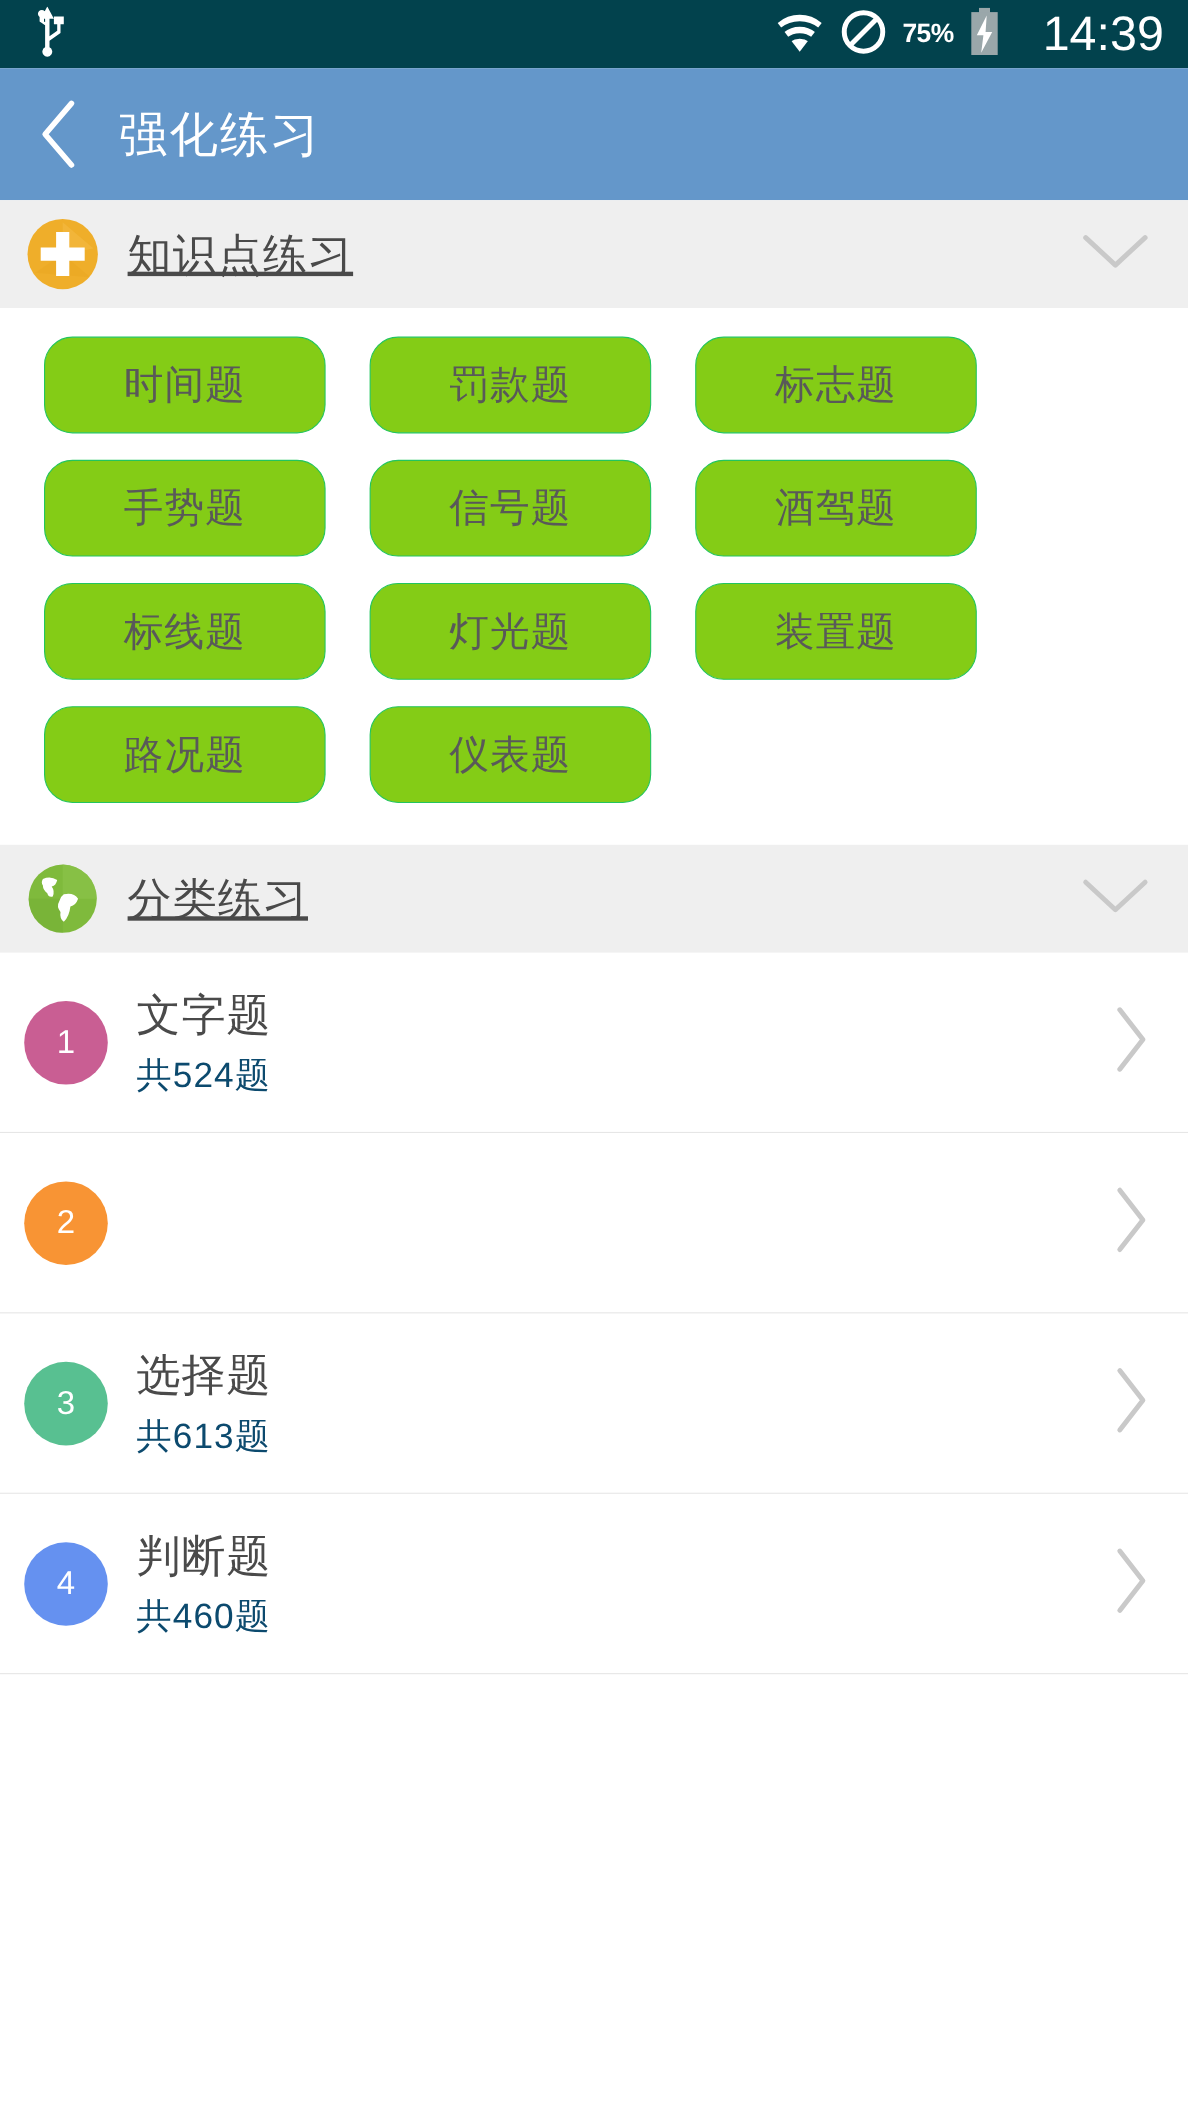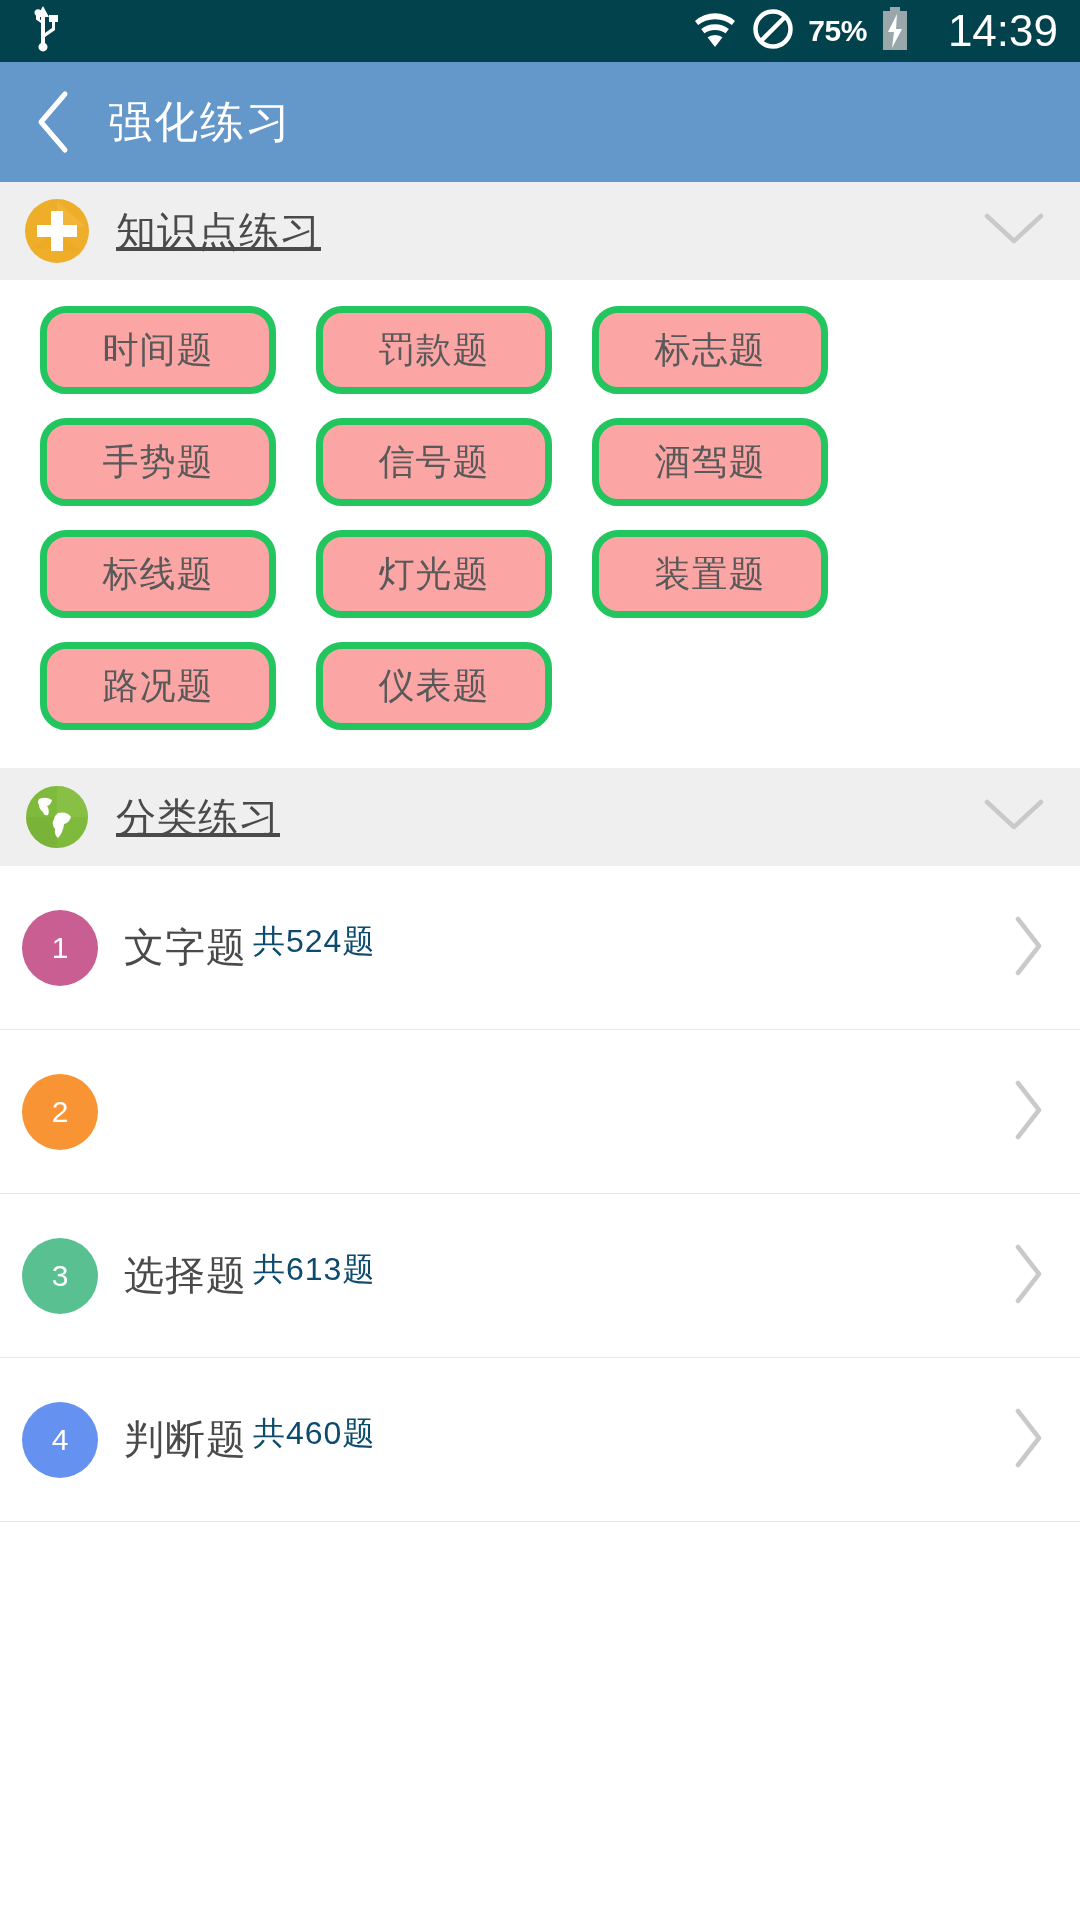--- a/index.html
+++ b/index.html
@@ -12,21 +12,21 @@
 
   
   .statusbar{
     height:62px; background:#02424D;
     display:flex; align-items:center;
     padding:0 22px 0 26px;
     color:#ffffff;
   }
   .sb-left{ display:flex; align-items:center; gap:10px; }
   .sb-right{ margin-left:auto; display:flex; align-items:center; gap:14px; }
-  .sb-batt-pct{ font-size:30px; font-weight:bold; letter-spacing:-0.5px; }
+  .sb-batt-pct{ font-size:24px; font-weight:bold; letter-spacing:-0.5px; }
   .sb-time{ font-size:44px; font-weight:normal; letter-spacing:0px;margin-left:25px; }
 
   
   .appbar{
     height:120px; background:#6497CA;
     display:flex; align-items:center;
     padding-left:24px;
   }
   .back-btn{
     width:62px; height:62px;
@@ -51,23 +51,23 @@
   }
   .section-head .chev{ margin-left:auto; }
 
   
   .chips{
     padding:26px 20px 14px 20px;
     display:flex; flex-wrap:wrap;
     background:#ffffff;
   }
   .chip{
-    width:236px; height:88px; margin:0 20px 24px 20px;
-    background:#fca5a5;
-    border:7px solid #22c55e;
+    width:256px; height:88px; margin:0 20px 24px 20px;
+    background:#84cc16;
+    border:1px solid #22c55e;
     border-radius:26px;
     display:flex; align-items:center; justify-content:center;
     font-size:36px; color:#595959; letter-spacing:1px;
   }
 
   
   .list{ background:#ffffff; }
   .row{
     height:164px;
     display:flex; align-items:center;
@@ -75,21 +75,21 @@
     border-bottom:1px solid #E6E6E6;
     position:relative;
   }
   .row:first-child{ border-top:0; }
   .badge{
     width:76px; height:76px; border-radius:50%;
     flex:none;
     display:flex; align-items:center; justify-content:center;
     color:#ffffff; font-size:30px;
   }
-  .row-text{ margin-left:26px; display:flex; gap:6px; }
+  .row-text{ margin-left:26px; display:flex; flex-direction:column; gap:6px; }
   .row-title{ font-size:40px; color:#4A4A4A; letter-spacing:1px; }
   .row-sub{ font-size:32px; color:#0c4a6e; letter-spacing:1px; }
   .row-chev{ margin-left:auto; }
 </style>
 </head>
 <body>
 
 <div class="statusbar">
   <div class="sb-left">
     <span>

